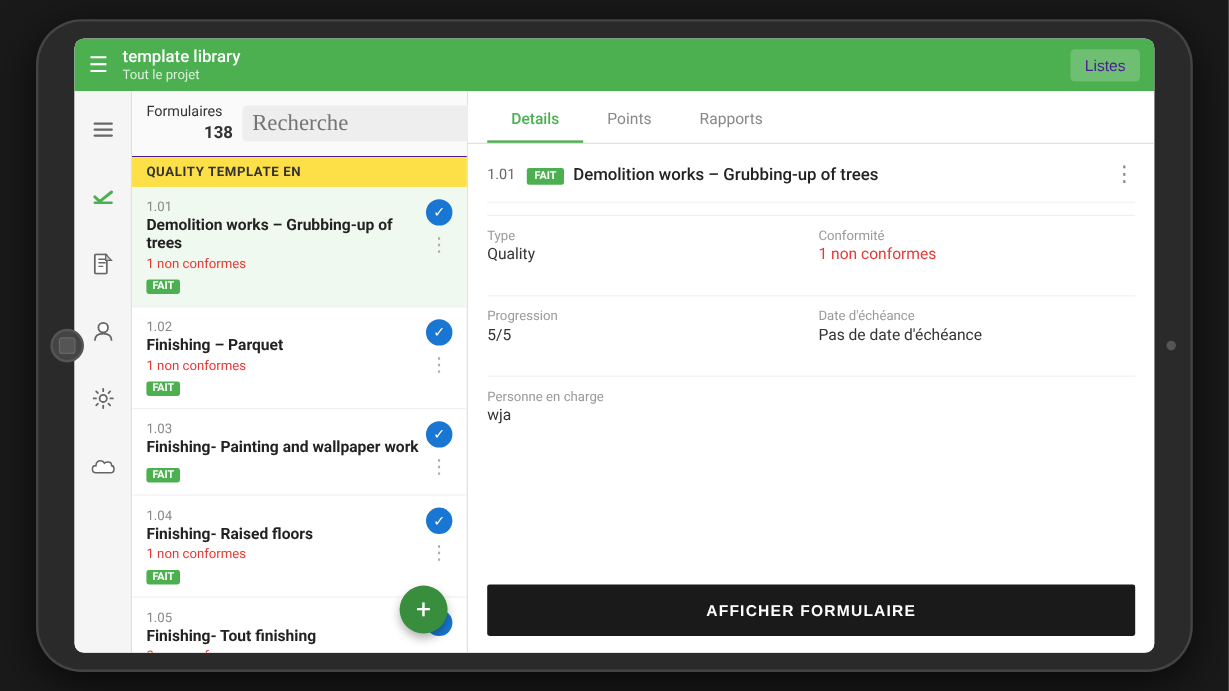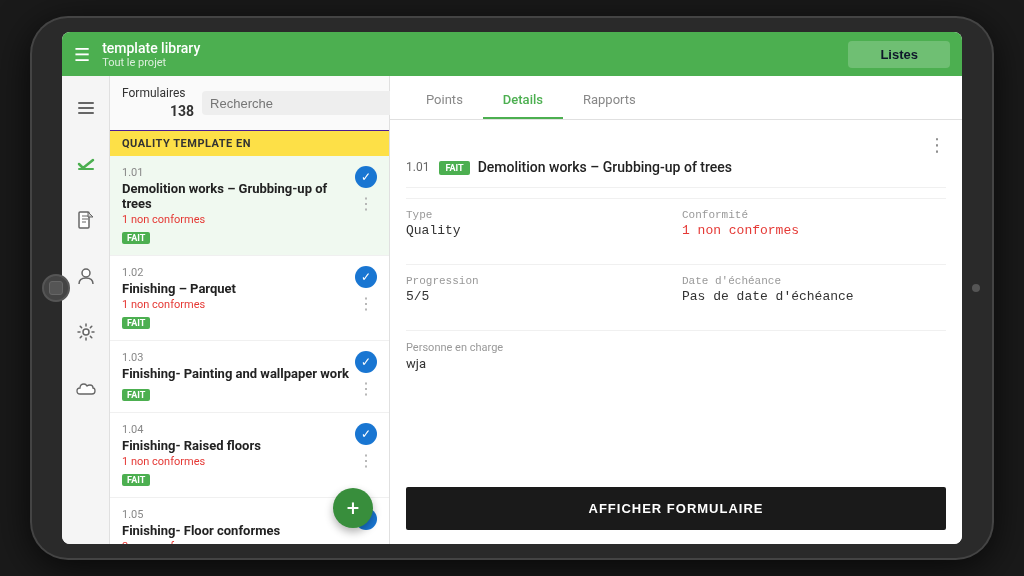--- a/index.html
+++ b/index.html
@@ -87,27 +87,26 @@
       color: white;
       font-size: 14px;
       font-weight: 500;
     }
     .top-bar-title .title-sub {
       color: rgba(255,255,255,0.8);
       font-size: 11px;
     }
     .listes-btn {
       background: rgba(255,255,255,0.2);
-      color: #0f172a;
+      color: #4c1d95;
       border: none;
-      padding: 6px 32px;
+      padding: 6px 12px;
       border-radius: 4px;
       font-size: 13px;
       cursor: pointer;
-      font-weight: bold;
     }
     
     .main-content {
       display: flex;
       flex: 1;
       overflow: hidden;
     }
     
     .sidebar-icons {
       width: 48px;
@@ -160,23 +159,24 @@
       display: flex;
       align-items: center;
       background: #eeeeee;
       border-radius: 4px;
       padding: 4px 8px;
       gap: 6px;
     }
     .search-input-wrap input {
       border: none;
       background: transparent;
-      font-size: 13px;
+      font-size: 19px;
       outline: none;
       flex: 1;
+      font-family: Liberation Serif, serif;
     }
     .search-icon { color: #666; font-size: 14px; }
     .settings-icon-circle {
       width: 28px;
       height: 28px;
       background: #555;
       border-radius: 50%;
       display: flex;
       align-items: center;
       justify-content: center;
@@ -305,21 +305,20 @@
     .detail-title-row {
       display: flex;
       align-items: flex-start;
       justify-content: space-between;
       margin-bottom: 12px;
     }
     .detail-title-left {
       display: flex;
       align-items: center;
       gap: 8px;
-      margin-top: 21px;
     }
     .detail-num-badge {
       font-size: 12px;
       color: #666;
     }
     .badge-fait-sm {
       display: inline-block;
       background: #4caf50;
       color: white;
       font-size: 9px;
@@ -348,21 +347,20 @@
     }
     .detail-value {
       font-size: 13px;
       color: #333;
     }
     .detail-grid {
       display: grid;
       grid-template-columns: 1fr 1fr;
       gap: 12px;
       margin-bottom: 12px;
-      font-family: Liberation Mono, monospace;
     }
     .divider {
       border: none;
       border-top: 1px solid #f0f0f0;
       margin: 10px 0;
     }
     .afficher-btn {
       margin: 8px 16px 14px;
       background: #1a1a1a;
       color: white;
@@ -515,38 +513,38 @@
               </div>
               <div class="form-item-right">
                 <div class="check-circle">✓</div>
                 <div class="dots-menu">⋮</div>
               </div>
             </div>
 
             <div class="form-item">
               <div class="form-item-content">
                 <div class="form-item-num">1.05</div>
-                <div class="form-item-title">Finishing- Floor conformes</div>
+                <div class="form-item-title">Finishing- Tout finishing</div>
                 <div class="form-item-nonconf">2 non conformes</div>
 
               </div>
               <div class="form-item-right">
                 <div class="check-circle">✓</div>
               </div>
             </div>
 
           </div>
           <div class="fab-btn">+</div>
         </div>
       </div>
 
       <div class="detail-panel">
         <div class="detail-tabs">
+          <div class="detail-tab active">Details</div>
           <div class="detail-tab">Points</div>
-          <div class="detail-tab active">Details</div>
           <div class="detail-tab">Rapports</div>
         </div>
 
         <div class="detail-body">
           <div class="detail-title-row">
             <div class="detail-title-left">
               <div>
                 <span class="detail-num-badge">1.01</span>
                 <span style="margin-left:6px;" class="badge-fait-sm">FAIT</span>
               </div>

